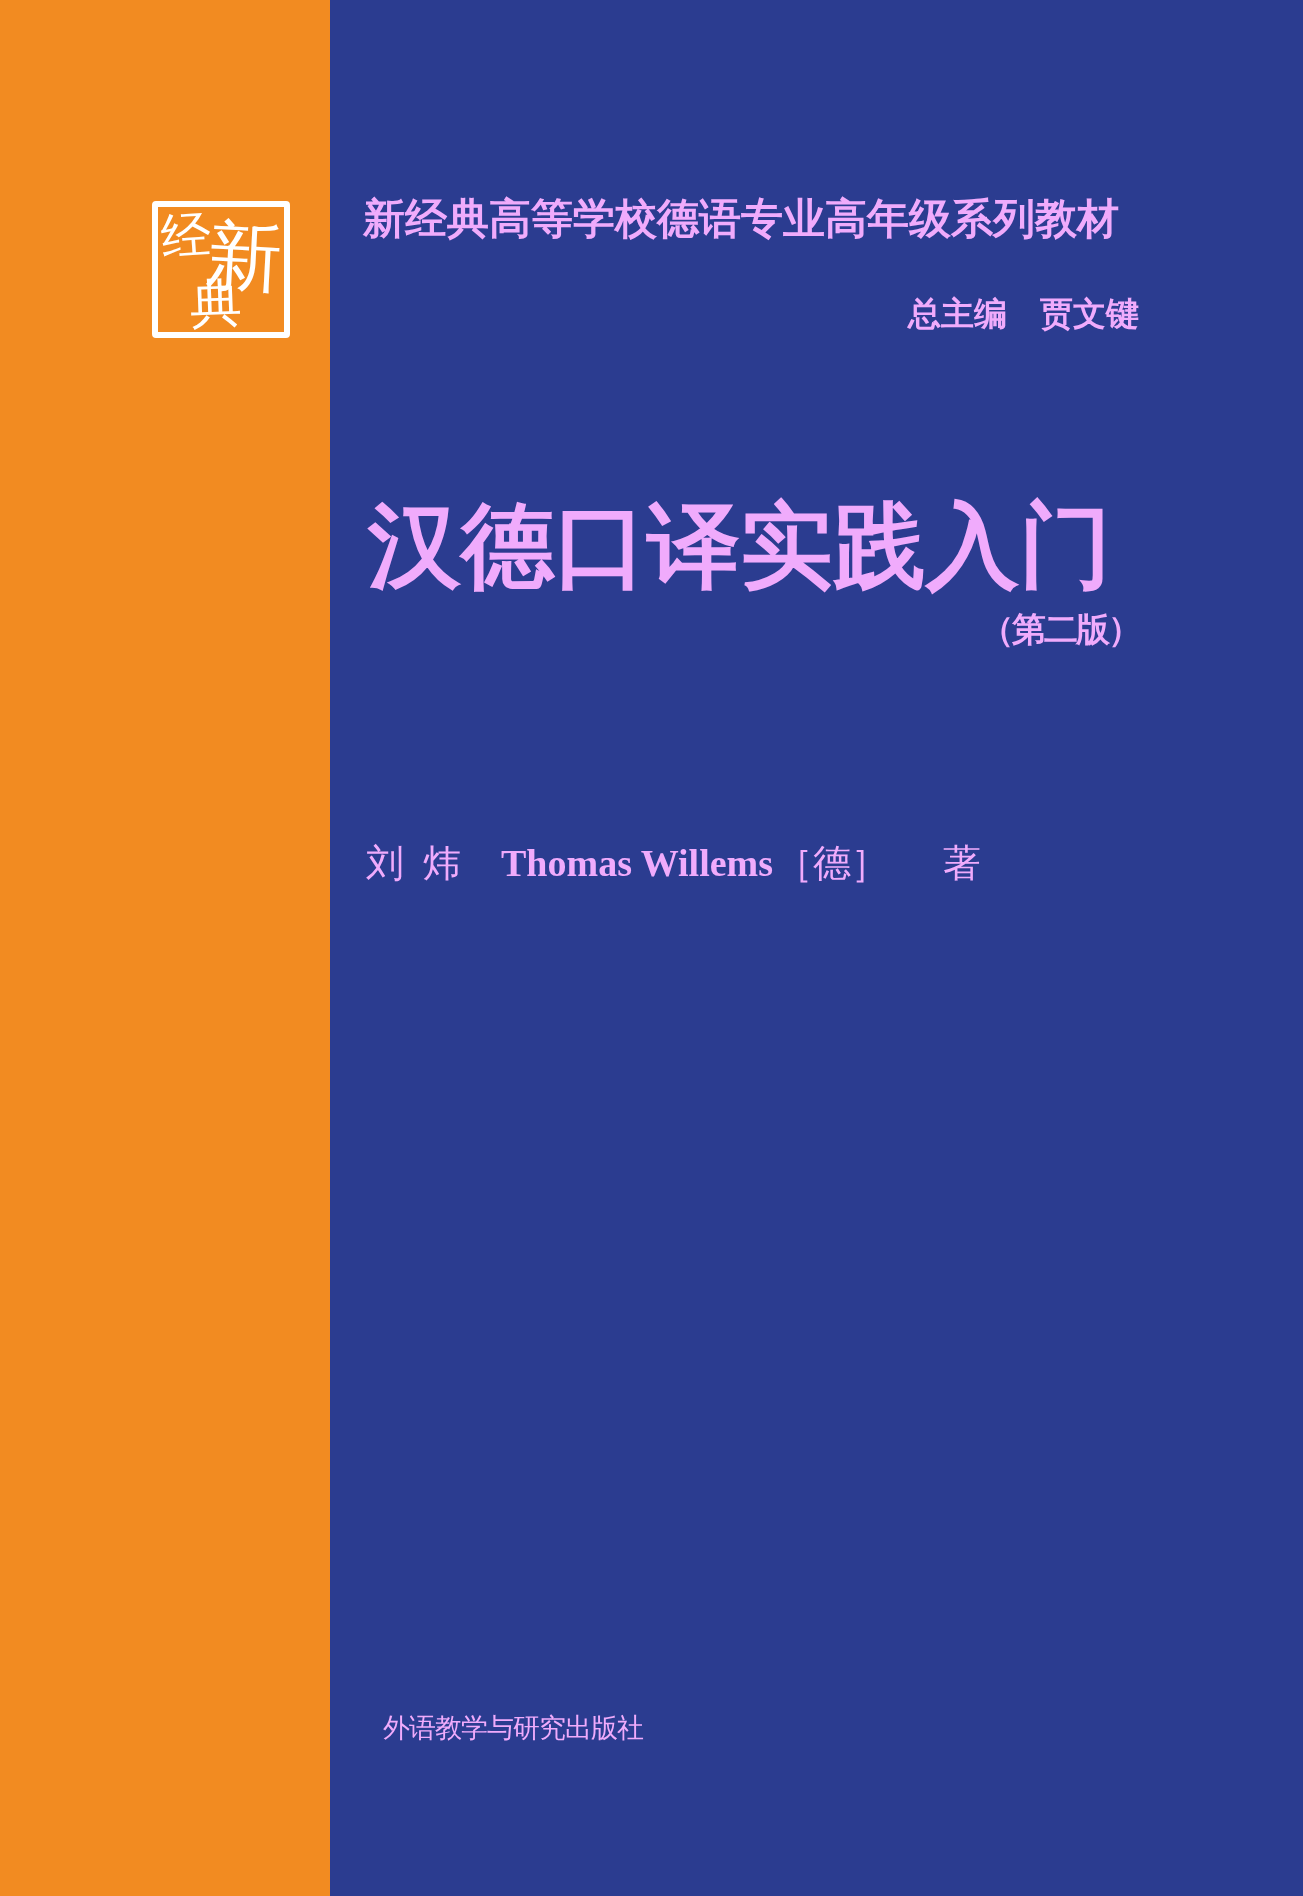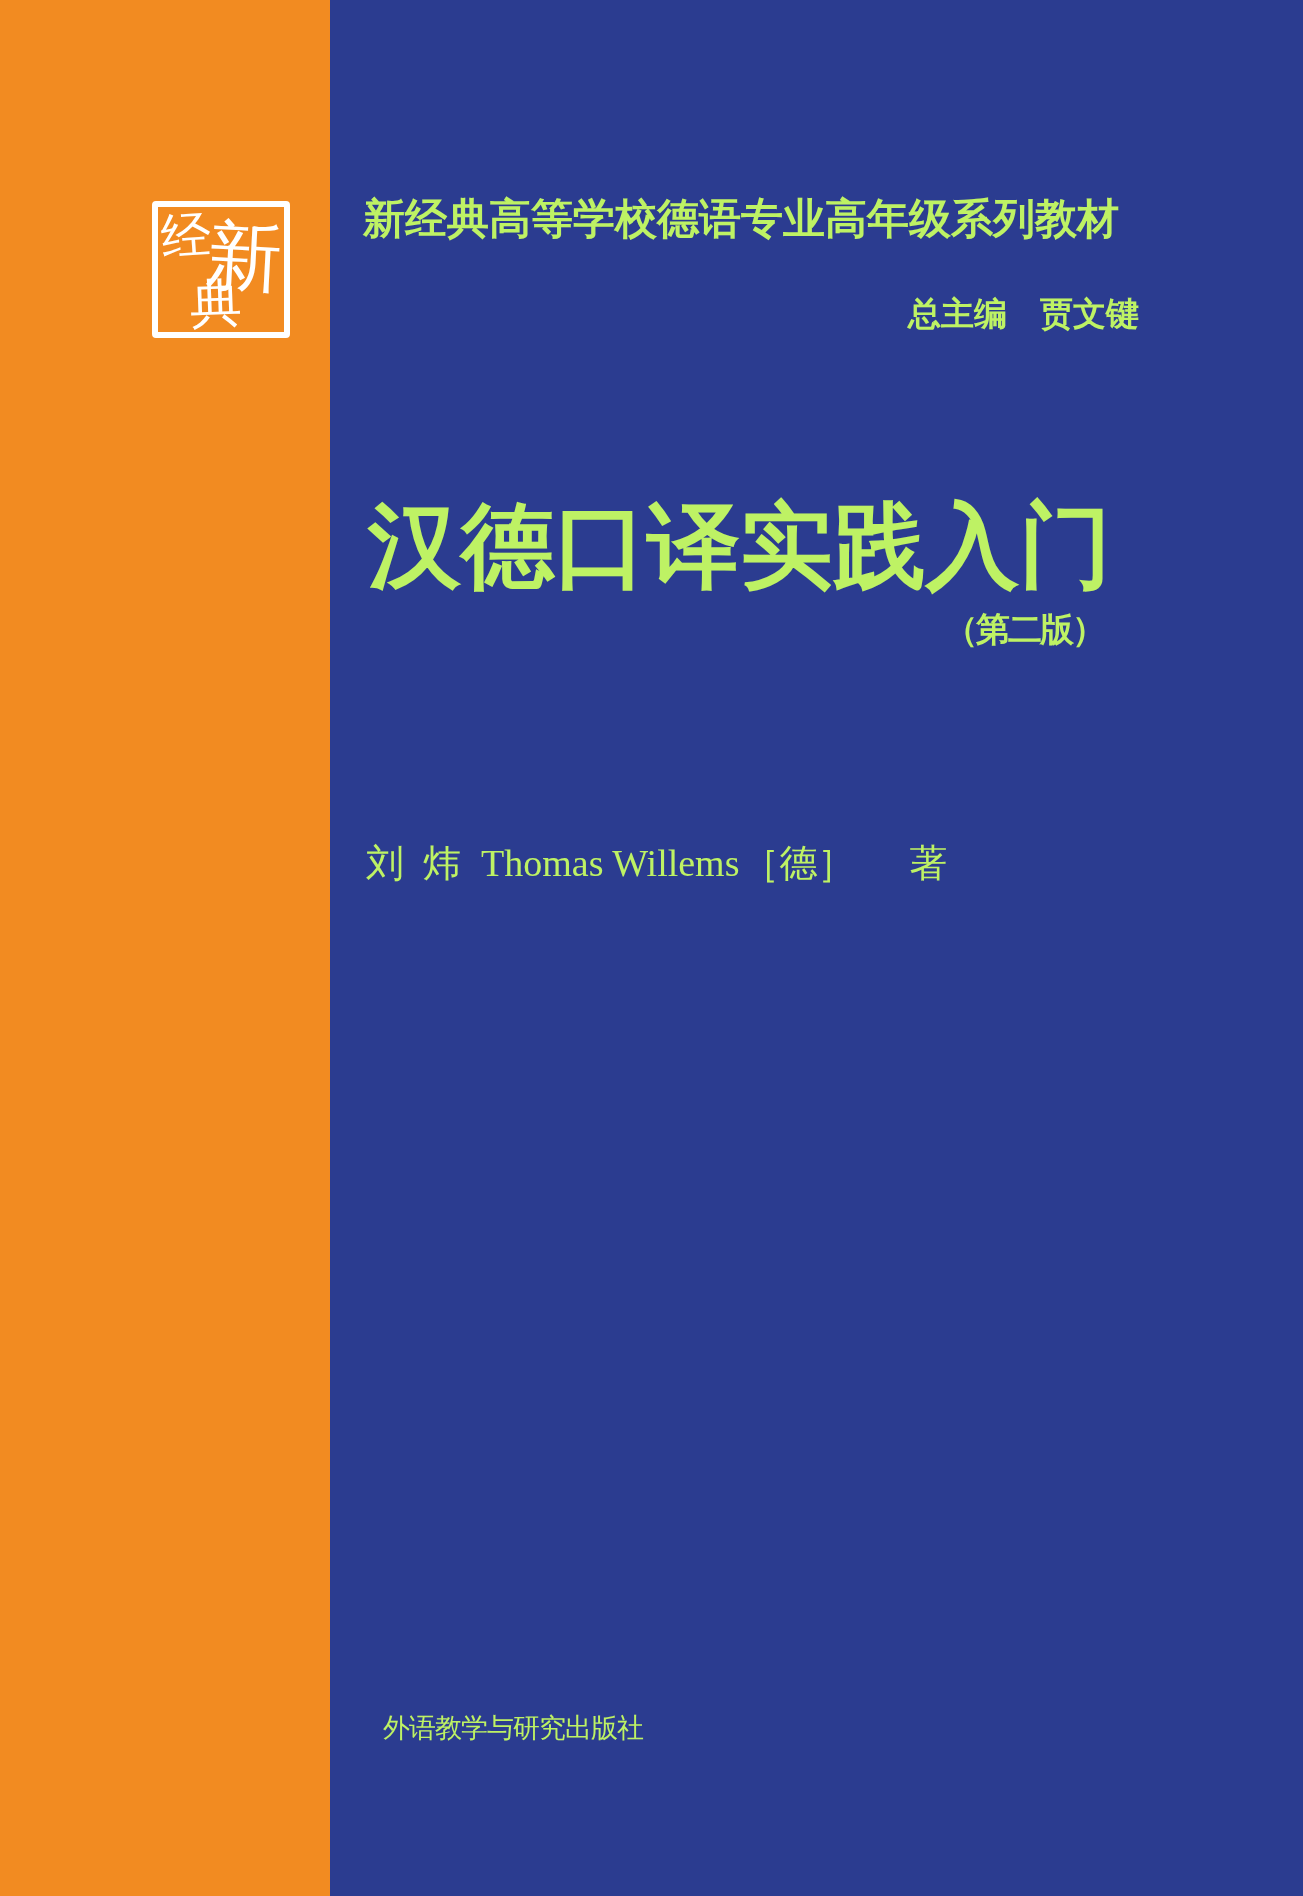--- a/index.html
+++ b/index.html
@@ -38,21 +38,21 @@
     position: absolute;
     font-family: "Liberation Serif", "DejaVu Serif", serif;
     color: #FFFFFF;
     line-height: 1;
   }
   .seal .ch-tl { left: 3px;  top: 4px;    font-size: 50px; transform: rotate(-4deg); }
   .seal .ch-r  { right: 2px; top: 12px;   font-size: 76px; transform: rotate(3deg); }
   .seal .ch-b  { left: 32px; bottom: 2px; font-size: 52px; transform: rotate(-2deg); }
 
   
-  .txt { position: absolute; color: #bef264; white-space: pre; }
+  .txt { position: absolute; color: #f0abfc; white-space: pre; }
 
   .series-title {
     left: 363px; top: 196px;
     font-family: "Liberation Serif", "DejaVu Serif", serif;
     font-weight: 700;
     font-size: 42px;
     line-height: 1.1;
   }
 
   .editor-line {
@@ -66,21 +66,21 @@
   .main-title {
     left: 368px; top: 498px;
     font-family: "Liberation Sans", "DejaVu Sans", sans-serif;
     font-weight: 700;
     font-size: 93px;
     line-height: 1.05;
     letter-spacing: 0;
   }
 
   .edition {
-    left: 944px; top: 611px;
+    left: 980px; top: 611px;
     font-family: "Liberation Sans", "DejaVu Sans", sans-serif;
     font-weight: 700;
     font-size: 34px;
     letter-spacing: -2px;
     line-height: 1.1;
     text-align: right;
   }
 
   .german-title {
     left: 366px; top: 678px;
@@ -92,21 +92,21 @@
   }
 
   .author-line {
     left: 366px; top: 842px;
     font-family: "Liberation Serif", "DejaVu Serif", serif;
     font-size: 38px;
     line-height: 1.15;
     display: flex;
     align-items: flex-end;
   }
-  .author-line .en-name      { margin-left: 20px; }
+  .author-line .en-name      { margin-left: 40px; font-weight: bold; }
   .author-line .nationality  { margin-left: 2px; }
   .author-line .role         { margin-left: 54px; }
 
   .publisher {
     left: 383px; top: 1712px;
     font-family: "Liberation Sans", "DejaVu Sans", sans-serif;
     font-weight: 500;
     font-size: 27px;
     letter-spacing: -1px;
     line-height: 1.2;

